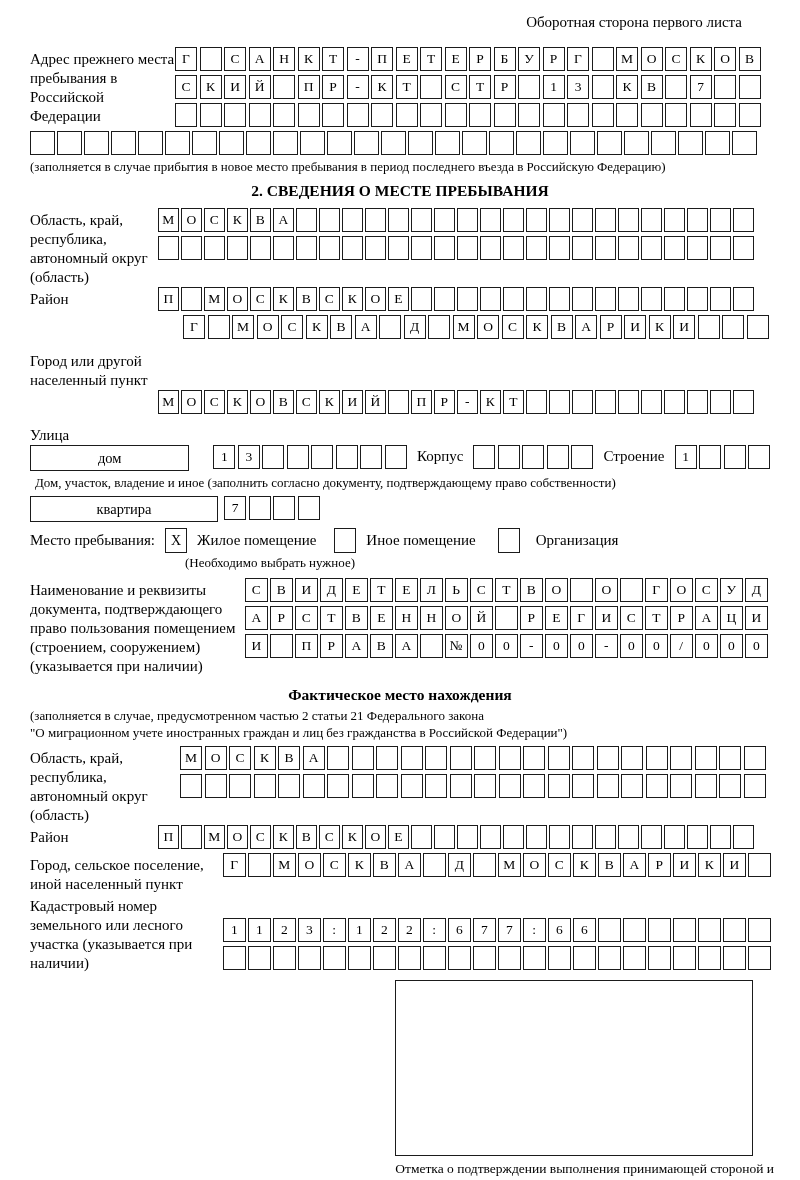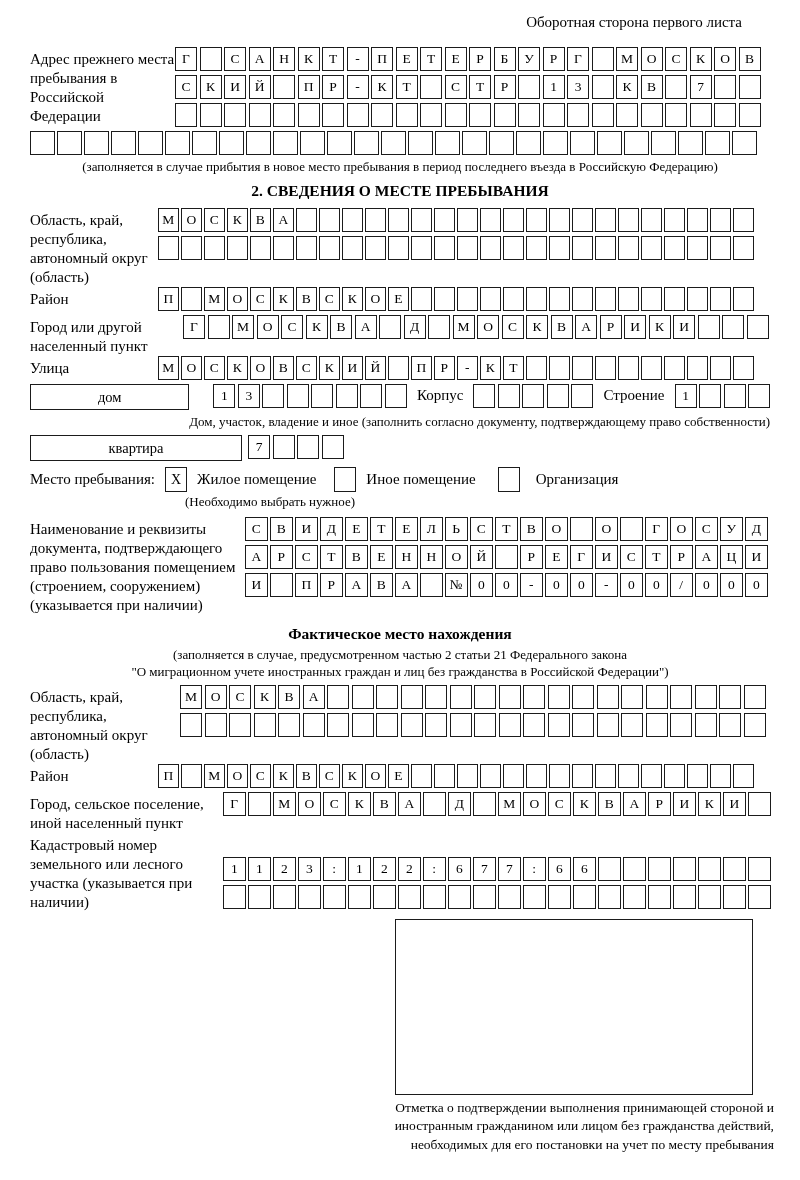--- a/index.html
+++ b/index.html
@@ -12,21 +12,21 @@
   .boxes{display:flex;gap:2.5px;margin-bottom:4px;}
   .cell{box-sizing:border-box;flex:0 0 auto;width:22px;height:24px;border:1.6px solid #1b1b1b;
         display:flex;align-items:center;justify-content:center;font-size:13.5px;}
   .w24 .cell{width:22px;}
   .w26 .cell{width:20.5px;}
   .w27 .cell{width:24.5px;}
   .w22 .cell{width:22.5px;}
   .w21 .cell{width:22.5px;}
   .w8 .cell,.w5 .cell,.w4 .cell{width:22px;}
   .caption{font-size:13px;line-height:1.3;}
-  .caption.center{text-align:center;}
+  .caption.center{}
   .sec-title{text-align:center;font-weight:bold;font-size:15.5px;margin:6px 0 8px 0;}
   .named-rect{box-sizing:border-box;border:1.6px solid #1b1b1b;height:26px;display:flex;
               align-items:center;justify-content:center;font-size:14.5px;}
   .inline-lbl{font-size:15px;padding:3px 10px 0 10px;}
   .chk{box-sizing:border-box;width:22px;height:25px;border:1.6px solid #1b1b1b;display:inline-flex;
        align-items:center;justify-content:center;font-size:14px;margin:0 10px;}
   .type-row{display:flex;align-items:center;font-size:15px;margin-top:4px;}
   .big-box{box-sizing:border-box;border:1.6px solid #1b1b1b;width:358px;height:176px;margin-left:365px;margin-top:6px;}
   .confirm-note{width:400px;margin-left:344px;text-align:right;font-size:13.5px;line-height:1.35;margin-top:4px;}
   .mb2{margin-bottom:2px;} .mb4{margin-bottom:4px;}
@@ -240,21 +240,21 @@
         <span class="cell"></span>
         <span class="cell"></span>
         <span class="cell"></span>
         <span class="cell"></span>
         <span class="cell"></span>
         <span class="cell"></span>
         <span class="cell"></span>
       </div>
   </div>
   <div class="flexrow">
-    <div class="lbl" style="width:153px;">Город или другой населенный пункт</div>
+    <div class="lbl" style="width:153px;margin-top:34px;">Город или другой населенный пункт</div>
     <div class="boxes w24">
         <span class="cell">Г</span>
         <span class="cell"></span>
         <span class="cell">М</span>
         <span class="cell">О</span>
         <span class="cell">С</span>
         <span class="cell">К</span>
         <span class="cell">В</span>
         <span class="cell">А</span>
         <span class="cell"></span>
@@ -269,21 +269,21 @@
         <span class="cell">Р</span>
         <span class="cell">И</span>
         <span class="cell">К</span>
         <span class="cell">И</span>
         <span class="cell"></span>
         <span class="cell"></span>
         <span class="cell"></span>
       </div>
   </div>
   <div class="flexrow">
-    <div class="lbl" style="width:128px;">Улица</div>
+    <div class="lbl" style="width:128px;margin-top:33px;">Улица</div>
     <div class="boxes w26">
         <span class="cell">М</span>
         <span class="cell">О</span>
         <span class="cell">С</span>
         <span class="cell">К</span>
         <span class="cell">О</span>
         <span class="cell">В</span>
         <span class="cell">С</span>
         <span class="cell">К</span>
         <span class="cell">И</span>
@@ -328,24 +328,24 @@
         <span class="cell"></span>
       </div>
     <div class="inline-lbl">Строение</div>
     <div class="boxes w4">
         <span class="cell">1</span>
         <span class="cell"></span>
         <span class="cell"></span>
         <span class="cell"></span>
       </div>
   </div>
-  <div class="caption mb4" style="padding-left:5px;text-align:right;">Дом, участок, владение и иное (заполнить согласно документу, подтверждающему право собственности)</div>
+  <div class="caption mb4" style="padding-left:5px;">Дом, участок, владение и иное (заполнить согласно документу, подтверждающему право собственности)</div>
 
   <div class="flexrow mb2">
-    <div class="named-rect" style="width:212px;margin-right:6px;">квартира</div>
+    <div class="named-rect" style="width:188px;margin-right:6px;">квартира</div>
     <div class="boxes w4">
         <span class="cell">7</span>
         <span class="cell"></span>
         <span class="cell"></span>
         <span class="cell"></span>
       </div>
   </div>
 
   <div class="type-row">
     <span>Место пребывания:</span>

